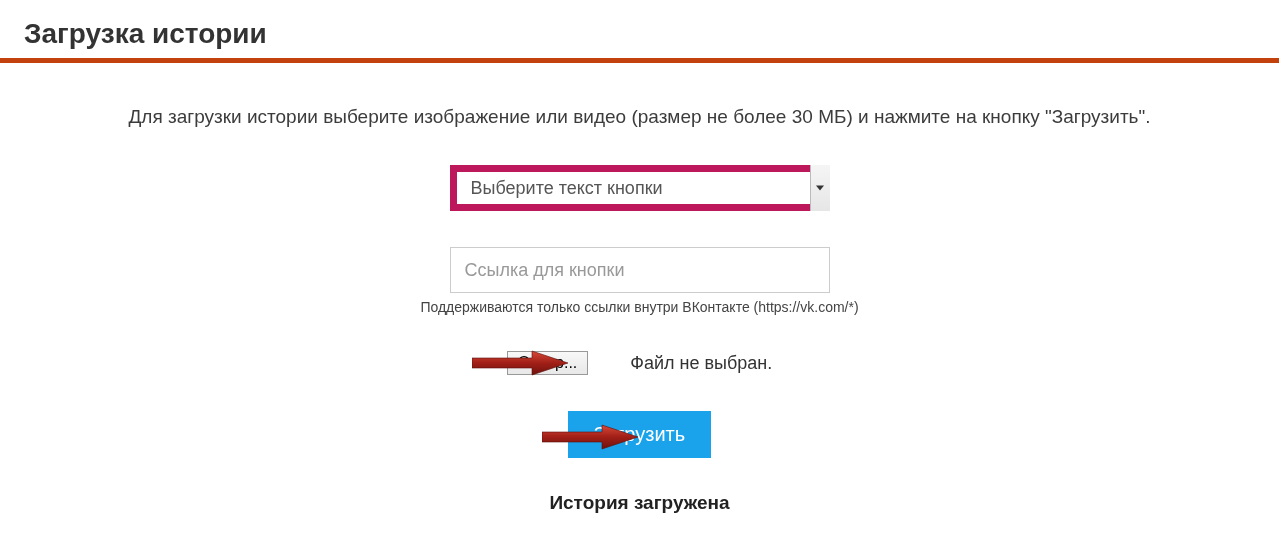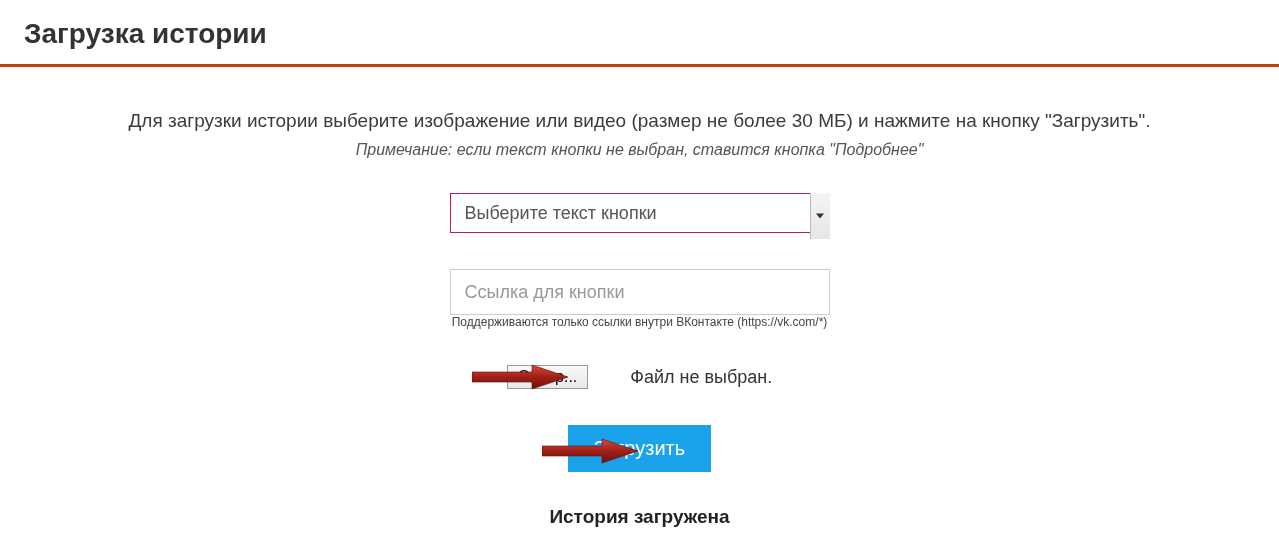--- a/index.html
+++ b/index.html
@@ -1,48 +1,47 @@
 <!DOCTYPE html>
 <html><head>
 <meta charset="utf-8">
 <style>
   * { box-sizing: border-box; margin: 0; padding: 0; }
   body { font-family: -apple-system, BlinkMacSystemFont, "Segoe UI", Arial, sans-serif; background: #fff; color: #333; width: 1279px; }
-  .header { padding: 18px 24px 14px; border-bottom: 3px solid #c2410c; }
+  .header { padding: 18px 24px 8px; border-bottom: 5px solid #c2410c; }
   .header h1 { font-size: 28px; font-weight: 600; color: #333; }
   .content { text-align: center; padding: 22px 40px 20px; }
   .intro { font-size: 19px; color: #3c3c3c; line-height: 1.55; margin-top: 17px; }
   .note { font-size: 16px; font-style: italic; color: #555; margin-top: 6px; }
   .select-wrap { margin-top: 34px; display: inline-block; position: relative; }
-  .select-box { width: 380px; height: 40px; border: 1px solid #be185d; background: #fff; font-size: 18px; color: #555; padding: 0 32px 0 14px; appearance: none; -webkit-appearance: none; -moz-appearance: none; cursor: pointer; }
+  .select-box { width: 380px; height: 46px; border: 7px solid #be185d; background: #fff; font-size: 18px; color: #555; padding: 0 32px 0 14px; appearance: none; -webkit-appearance: none; -moz-appearance: none; cursor: pointer; }
   .select-caret { position: absolute; right: 0; top: 0; width: 20px; height: 46px; border-left: 1px solid #bbb; background: linear-gradient(#f5f5f5,#e6e6e6); display: flex; align-items: center; justify-content: center; pointer-events: none; }
   .select-caret svg { width: 8px; height: 8px; }
   .link-input { width: 380px; height: 46px; border: 1px solid #ccc; font-size: 18px; color: #a21caf; padding: 0 14px; margin-top: 36px; display: inline-block; }
   .link-input::placeholder { color: #999; }
-  .support-note { font-size: 12px; color: #444; }
+  .support-note { font-size: 14px; color: #444; margin-top: 6px; }
   .file-row { margin-top: 36px; display: flex; align-items: center; justify-content: center; gap: 10px; position: relative; }
   .browse-btn { font-size: 16px; padding: 2px 10px; border: 1px solid #999; background: linear-gradient(#f8f8f8,#e8e8e8); cursor: pointer; font-family: inherit; }
   .file-status { font-size: 18px; color: #333; margin-left: 32px; }
   .upload-row { margin-top: 36px; display: flex; align-items: center; justify-content: center; position: relative; }
   .upload-btn { background: #1aa3ea; color: #fff; border: none; font-size: 20px; padding: 12px 26px; cursor: pointer; font-family: inherit; }
   .status-msg { font-size: 19px; font-weight: 700; color: #222; margin-top: 34px; }
   .arrow { position: absolute; left: 50%; pointer-events: none; }
   .arrow svg { display: block; }
 </style>
 </head>
 <body>
 
 <div class="header">
   <h1>Загрузка истории</h1>
 </div>
 
 <div class="content">
 
   <p class="intro">Для загрузки истории выберите изображение или видео (размер не более 30 МБ) и нажмите на кнопку "Загрузить".</p>
-  <p class="note">Примечание: если текст кнопки не выбран, ставится кнопка "Подробнее"</p>
 
   <div class="select-wrap">
     <select class="select-box">
       <option>Выберите текст кнопки</option>
     </select>
     <span class="select-caret">
       <svg viewBox="0 0 10 10">
           <polygon points="0,2 10,2 5,8" fill="#333"></polygon>
         </svg>
     </span>

